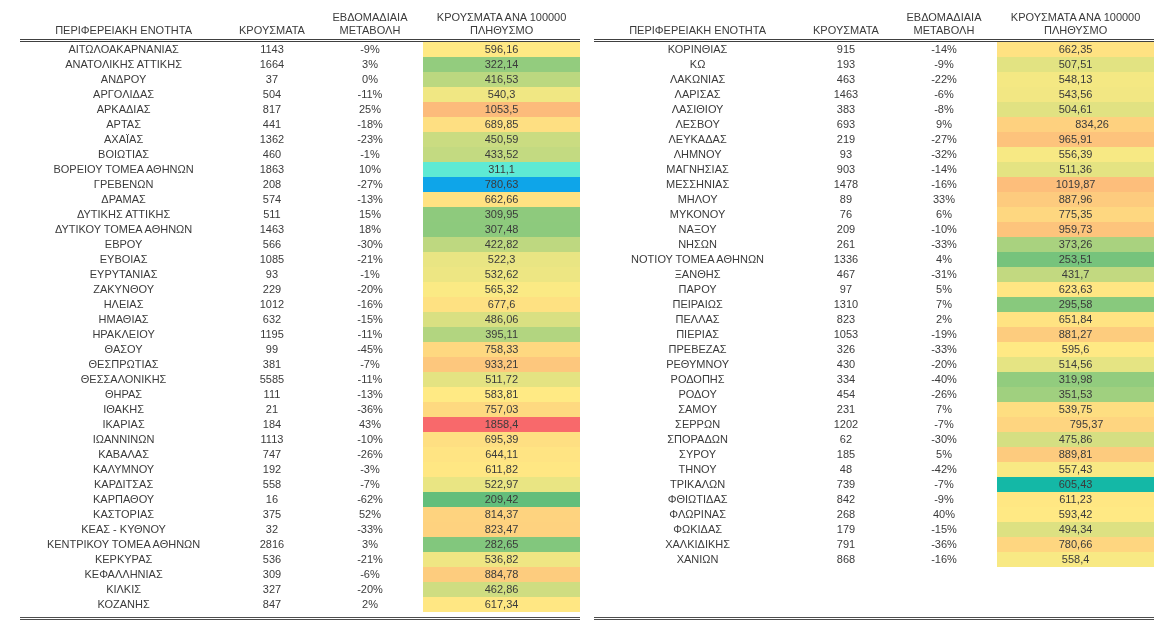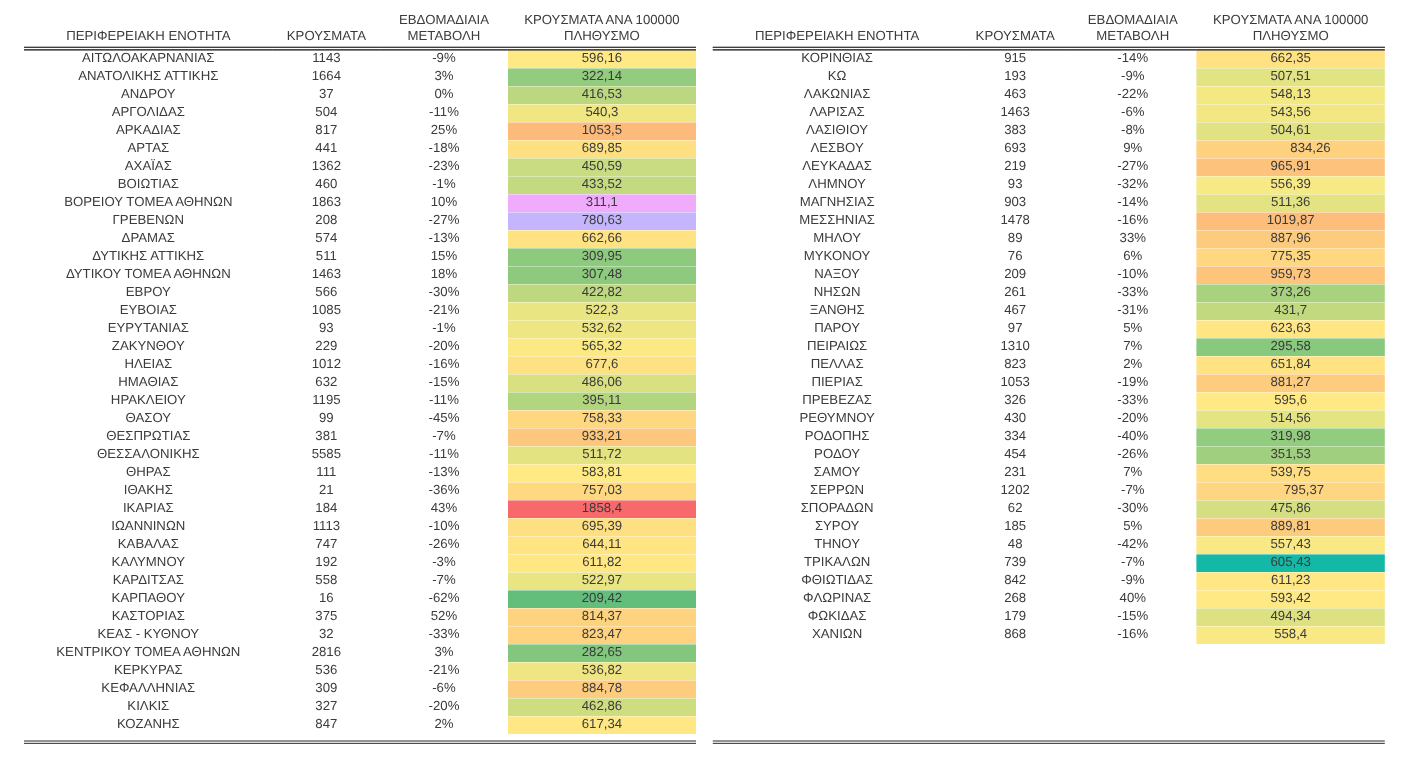--- a/index.html
+++ b/index.html
@@ -122,27 +122,27 @@
           <tr>
             <td>ΒΟΙΩΤΙΑΣ</td>
             <td>460</td>
             <td>-1%</td>
             <td style="background: rgb(195, 218, 129); color: rgb(59, 59, 59);">433,52</td>
           </tr>
           <tr>
             <td>ΒΟΡΕΙΟΥ ΤΟΜΕΑ ΑΘΗΝΩΝ</td>
             <td>1863</td>
             <td>10%</td>
-            <td style="background: #f0abfc; color: rgb(59, 59, 59); text-align: center;">311,1</td>
+            <td style="background: #5eead4; color: rgb(59, 59, 59); text-align: center;">311,1</td>
           </tr>
           <tr>
             <td>ΓΡΕΒΕΝΩΝ</td>
             <td>208</td>
             <td>-27%</td>
-            <td style="background: #c4b5fd; color: rgb(59, 59, 59);">780,63</td>
+            <td style="background: #0ea5e9; color: rgb(59, 59, 59);">780,63</td>
           </tr>
           <tr>
             <td>ΔΡΑΜΑΣ</td>
             <td>574</td>
             <td>-13%</td>
             <td style="background: rgb(255, 226, 130); color: rgb(59, 59, 59);">662,66</td>
           </tr>
           <tr>
             <td>ΔΥΤΙΚΗΣ ΑΤΤΙΚΗΣ</td>
             <td>511</td>
@@ -404,20 +404,26 @@
             <td>-10%</td>
             <td style="background: rgb(253, 196, 124); color: rgb(59, 59, 59);">959,73</td>
           </tr>
           <tr>
             <td>ΝΗΣΩΝ</td>
             <td>261</td>
             <td>-33%</td>
             <td style="background: rgb(169, 210, 127); color: rgb(59, 59, 59);">373,26</td>
           </tr>
           <tr>
+            <td>ΝΟΤΙΟΥ ΤΟΜΕΑ ΑΘΗΝΩΝ</td>
+            <td>1336</td>
+            <td>4%</td>
+            <td style="background: rgb(118, 195, 124); color: rgb(59, 59, 59);">253,51</td>
+          </tr>
+          <tr>
             <td>ΞΑΝΘΗΣ</td>
             <td>467</td>
             <td>-31%</td>
             <td style="background: rgb(194, 217, 128); color: rgb(59, 59, 59);">431,7</td>
           </tr>
           <tr>
             <td>ΠΑΡΟΥ</td>
             <td>97</td>
             <td>5%</td>
             <td style="background: rgb(255, 230, 131); color: rgb(59, 59, 59);">623,63</td>
@@ -510,20 +516,26 @@
             <td>ΦΛΩΡΙΝΑΣ</td>
             <td>268</td>
             <td>40%</td>
             <td style="background: rgb(255, 233, 132); color: rgb(59, 59, 59);">593,42</td>
           </tr>
           <tr>
             <td>ΦΩΚΙΔΑΣ</td>
             <td>179</td>
             <td>-15%</td>
             <td style="background: rgb(221, 225, 130); color: rgb(59, 59, 59);">494,34</td>
+          </tr>
+          <tr>
+            <td>ΧΑΛΚΙΔΙΚΗΣ</td>
+            <td>791</td>
+            <td>-36%</td>
+            <td style="background: rgb(254, 214, 128); color: rgb(59, 59, 59);">780,66</td>
           </tr>
           <tr>
             <td>ΧΑΝΙΩΝ</td>
             <td>868</td>
             <td>-16%</td>
             <td style="background: rgb(248, 233, 132); color: rgb(59, 59, 59);">558,4</td>
           </tr>
         </tbody>
     </table>
   </div>

